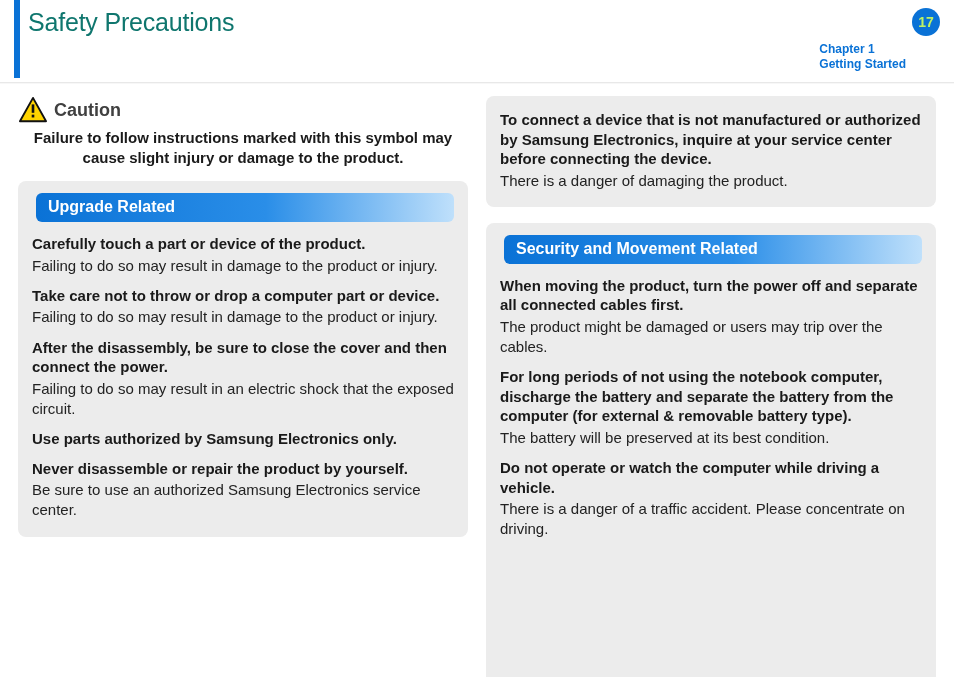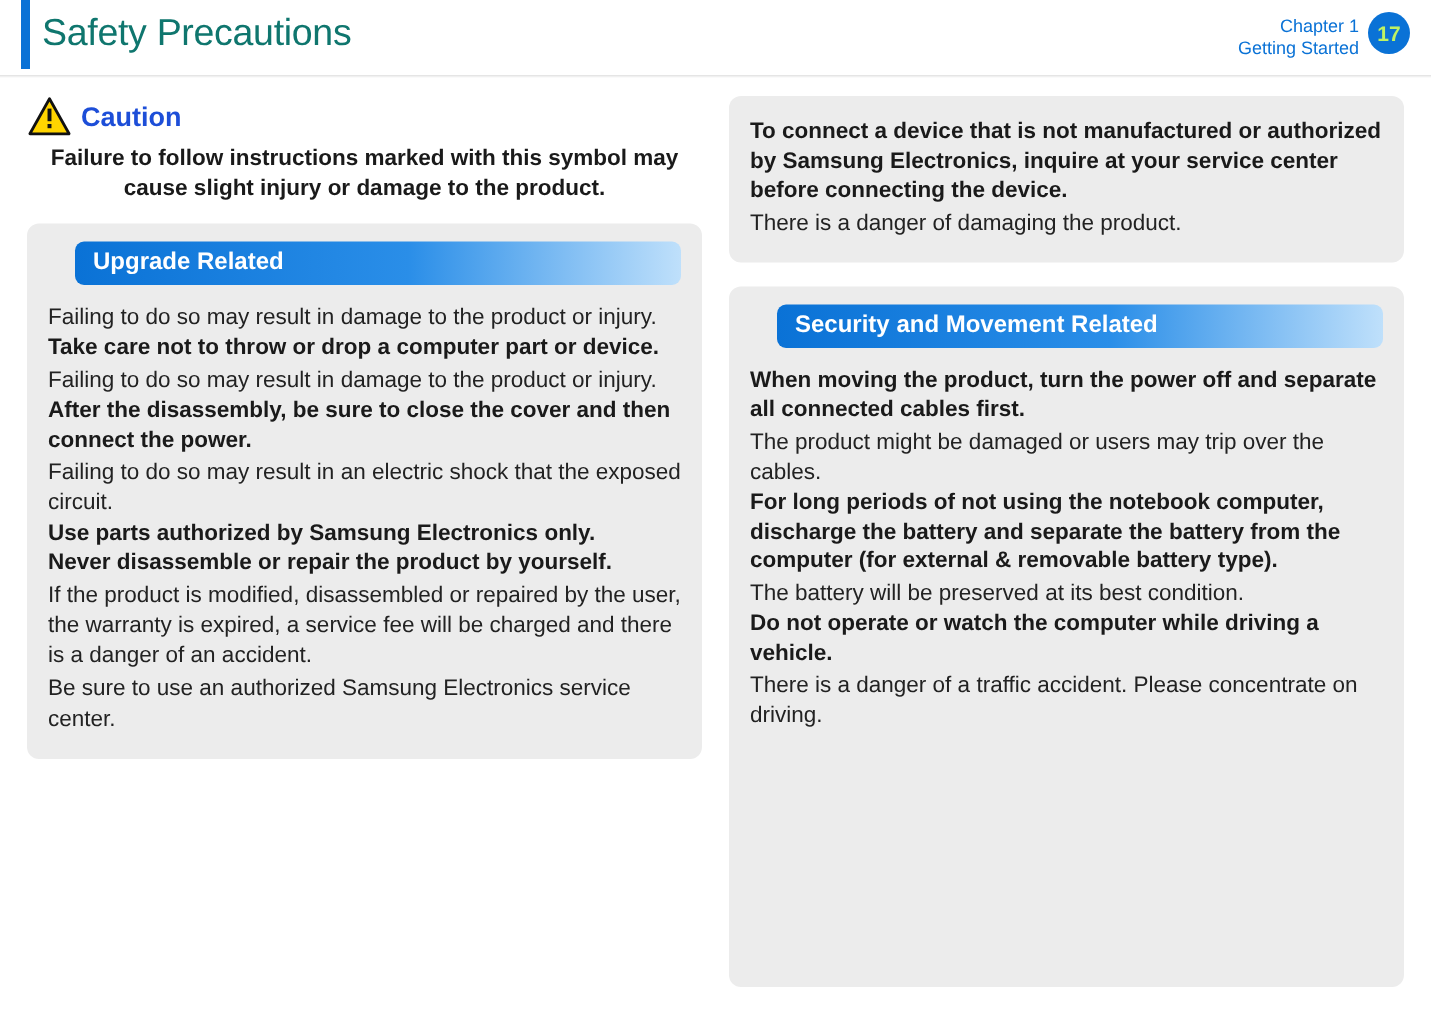--- a/index.html
+++ b/index.html
@@ -23,26 +23,27 @@
   }
   .page-title {
     font-size: 25px;
     font-weight: 400;
     color: #0f766e;
     padding-left: 8px;
     letter-spacing: -0.2px;
   }
   .chapter-block {
     margin-left: auto;
-    text-align: right;
+    text-align: left;
     color: #0a72d6;
     font-size: 12px;
-    font-weight: 400;
+    font-weight: 700;
     line-height: 1.25;
     padding-top: 2px;
+    margin-top: 32px;
   }
   .page-circle {
     display: inline-flex;
     align-items: center;
     justify-content: center;
     width: 28px;
     height: 28px;
     border-radius: 50%;
     background: #0a72d6;
     color: #bef264;
@@ -65,21 +66,21 @@
     flex: 1;
     min-width: 0;
   }
   .caution-row {
     display: flex;
     align-items: center;
     gap: 6px;
     margin-bottom: 4px;
   }
   .caution-label {
-    color: #1d4ed8;
+    color: #404040;
     font-weight: 700;
     font-size: 18px;
   }
   .intro-bold {
     font-weight: 700;
     font-size: 15px;
     line-height: 1.3;
     margin-bottom: 14px;
     text-align: center;
   }
@@ -91,26 +92,27 @@
   }
   .right .panel:first-child { padding-top: 14px; }
   .right .panel.last { padding-bottom: 170px; }
   .section-pill {
     background: linear-gradient(to right, #0a72d6 0%, #2a8ee8 55%, #bfe0fb 100%);
     color: #fff;
     font-weight: 700;
     font-size: 16px;
     border-radius: 6px;
     padding: 5px 12px 6px 12px;
-    margin: 2px 0 12px 18px;
+    margin: 2px 0 12px 4px;
   }
   .item-strong {
     font-weight: 700;
     font-size: 15px;
     line-height: 1.3;
+    margin-top: 10px;
   }
   .item-body {
     font-size: 15px;
     line-height: 1.35;
     margin-top: 2px;
     color: #222;
   }
   .tight-first { margin-top: 0; }
   svg.warning-tri { display: block; }
 </style>
@@ -137,32 +139,32 @@
         <rect x="14.6" y="9" width="2.8" height="9" fill="#111"></rect>
         <rect x="14.6" y="20" width="2.8" height="3" fill="#111"></rect>
       </svg>
       <span class="caution-label">Caution</span>
     </div>
     <p class="intro-bold">Failure to follow instructions marked with this symbol may cause slight injury or damage to the product.</p>
 
     <div class="panel">
       <div class="section-pill">Upgrade Related</div>
 
+      <p class="item-strong tight-first">Carefully touch a part or device of the product.</p>
       <p class="item-body">Failing to do so may result in damage to the product or injury.</p>
 
       <p class="item-strong">Take care not to throw or drop a computer part or device.</p>
       <p class="item-body">Failing to do so may result in damage to the product or injury.</p>
 
       <p class="item-strong">After the disassembly, be sure to close the cover and then connect the power.</p>
       <p class="item-body">Failing to do so may result in an electric shock that the exposed circuit.</p>
 
       <p class="item-strong">Use parts authorized by Samsung Electronics only.</p>
 
       <p class="item-strong">Never disassemble or repair the product by yourself.</p>
-      <p class="item-body">If the product is modified, disassembled or repaired by the user, the warranty is expired, a service fee will be charged and there is a danger of an accident.</p>
 
       <p class="item-body" style="">Be sure to use an authorized Samsung Electronics service center.</p>
     </div>
   </div>
 
   <div class="col right">
 
     <div class="panel">
       <p class="item-strong tight-first">To connect a device that is not manufactured or authorized by Samsung Electronics, inquire at your service center before connecting the device.</p>
       <p class="item-body">There is a danger of damaging the product.</p>

